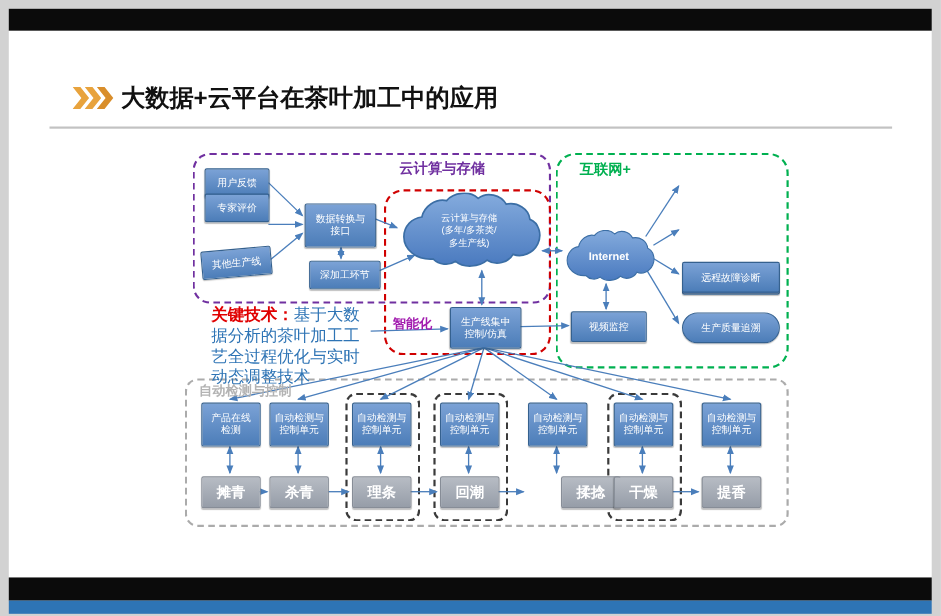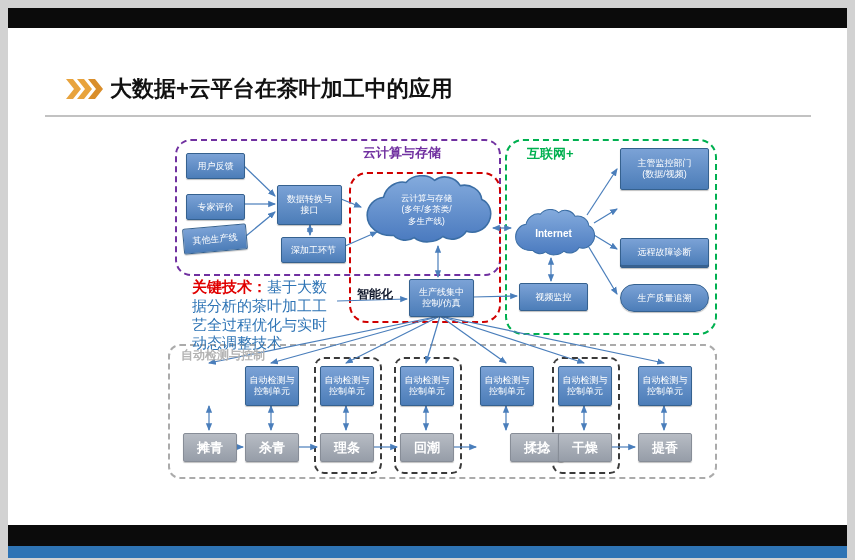--- a/index.html
+++ b/index.html
@@ -15,21 +15,21 @@
   .divider{position:absolute;left:45px;top:115px;width:766px;height:2px;background:#c2c2c2;}
   .dashed{position:absolute;border-radius:16px;z-index:1;}
   .purple{border:2px dashed #7030A0;}
   .reddash{border:2px dashed #D00000;}
   .greendash{border:2px dashed #00B050;}
   .graydash{border:2px dashed #ABABAB;border-radius:12px;}
   .blackdash{border:2px dashed #3a3a3a;border-radius:10px;z-index:2;}
   .seclabel{position:absolute;font-weight:bold;font-size:13px;z-index:5;}
   .lab-purple{color:#7030A0;}
   .lab-green{color:#00B050;}
-  .lab-red{color:#0f172a;font-size:12px;}
+  .lab-red{color:#a21caf;font-size:12px;}
   .lab-gray{color:#b3b3b3;font-size:12px;}
   .bluebox{position:absolute;display:flex;align-items:center;justify-content:center;text-align:center;
            color:#fff;font-size:9px;line-height:1.2;white-space:pre-line;
            background:linear-gradient(180deg,#7BA2D6,#4C7DB8);border:1px solid #35618F;
            border-radius:2px;box-shadow:0 1px 1px rgba(0,0,0,.25);z-index:3;}
   .processbox{position:absolute;display:flex;align-items:center;justify-content:center;text-align:right;
            color:#fff;font-size:13px;font-weight:bold;
            background:linear-gradient(180deg,#b7bcc4,#969da8);border:1px solid #878d97;
            border-radius:2px;box-shadow:0 1px 1px rgba(0,0,0,.25);z-index:3;}
   .cloudwrap{position:absolute;z-index:3;}
@@ -113,21 +113,21 @@
       <line x1="664" y1="406" x2="664" y2="430" class="edge" marker-end="url(#ah)" marker-start="url(#ah)"></line>
       <line x1="236" y1="447" x2="243" y2="447" class="edge" marker-end="url(#ah)"></line>
       <line x1="298" y1="447" x2="317" y2="447" class="edge" marker-end="url(#ah)"></line>
       <line x1="373" y1="447" x2="397" y2="447" class="edge" marker-end="url(#ah)"></line>
       <line x1="453" y1="447" x2="476" y2="447" class="edge" marker-end="url(#ah)"></line>
       <line x1="533" y1="447" x2="555" y2="447" class="edge" marker-end="url(#ah)"></line>
       <line x1="611" y1="447" x2="635" y2="447" class="edge" marker-end="url(#ah)"></line>
     </svg>
 
   <div class="bluebox" style="left:186px;top:153px;width:57px;height:24px;">用户反馈</div>
-  <div class="bluebox" style="left:186px;top:194px;width:57px;height:24px;text-align:center;">专家评价</div>
+  <div class="bluebox" style="left:186px;top:176px;width:57px;height:24px;text-align:center;">专家评价</div>
   <div class="bluebox" style="left:183px;top:226px;width:62px;height:24px;transform:rotate(-5deg);">其他生产线</div>
   <div class="bluebox" style="left:277px;top:185px;width:63px;height:38px;">数据转换与
 接口</div>
   <div class="bluebox" style="left:281px;top:237px;width:63px;height:24px;">深加工环节</div>
 
   <div class="cloudwrap" style="left:360px;top:175px;width:133px;height:70px;">
     <svg viewBox="0 0 130 66" preserveAspectRatio="none">
       <path d="M33,57 C18,58 7,49 7,38 C7,29 14,22 23,21 C25,12 35,5 45,7 C51,0 65,-2 73,5 C81,-1 93,2 98,10 C108,8 118,14 119,23 C127,26 130,36 126,44 C122,52 112,56 104,53 C100,60 89,63 81,58 C74,64 60,65 53,59 C47,63 38,62 33,57 Z" fill="url(#cloudgrad)" stroke="#3B6EA5" stroke-width="1.5"></path>
     </svg>
     <div class="cloud-text" style="font-size:8.5px;">云计算与存储
@@ -142,27 +142,27 @@
     <span class="kt-prefix">关键技术：</span><span class="kt-body">基于大数据分析的茶叶加工工艺全过程优化与实时动态调整技术</span>
   </div>
 
   <div class="cloudwrap" style="left:511px;top:209px;width:85px;height:48px;">
     <svg viewBox="0 0 130 66" preserveAspectRatio="none">
       <path d="M33,57 C18,58 7,49 7,38 C7,29 14,22 23,21 C25,12 35,5 45,7 C51,0 65,-2 73,5 C81,-1 93,2 98,10 C108,8 118,14 119,23 C127,26 130,36 126,44 C122,52 112,56 104,53 C100,60 89,63 81,58 C74,64 60,65 53,59 C47,63 38,62 33,57 Z" fill="url(#cloudgrad)" stroke="#3B6EA5" stroke-width="1.5"></path>
     </svg>
     <div class="cloud-text" style="font-size:10px;font-weight:bold;">Internet</div>
   </div>
 
-  <div class="bluebox" style="left:620px;top:148px;width:87px;height:40px;">主管监控部门
-(数据/视频)</div>
   <div class="bluebox" style="left:620px;top:198px;width:87px;height:26px;margin-top:42px;">远程视频监控</div>
   <div class="bluebox" style="left:620px;top:238px;width:87px;height:26px;">远程故障诊断</div>
   <div class="bluebox" style="left:620px;top:284px;width:87px;height:26px;border-radius:14px;">生产质量追溯</div>
   <div class="bluebox" style="left:519px;top:283px;width:67px;height:26px;">视频监控</div>
 
+  <div class="bluebox" style="left:183px;top:366px;width:52px;height:38px;">产品在线
+检测</div>
   <div class="bluebox" style="left:245px;top:366px;width:52px;height:38px;">自动检测与
 控制单元</div>
   <div class="bluebox" style="left:320px;top:366px;width:52px;height:38px;">自动检测与
 控制单元</div>
   <div class="bluebox" style="left:400px;top:366px;width:52px;height:38px;">自动检测与
 控制单元</div>
   <div class="bluebox" style="left:480px;top:366px;width:52px;height:38px;">自动检测与
 控制单元</div>
   <div class="bluebox" style="left:558px;top:366px;width:52px;height:38px;">自动检测与
 控制单元</div>

